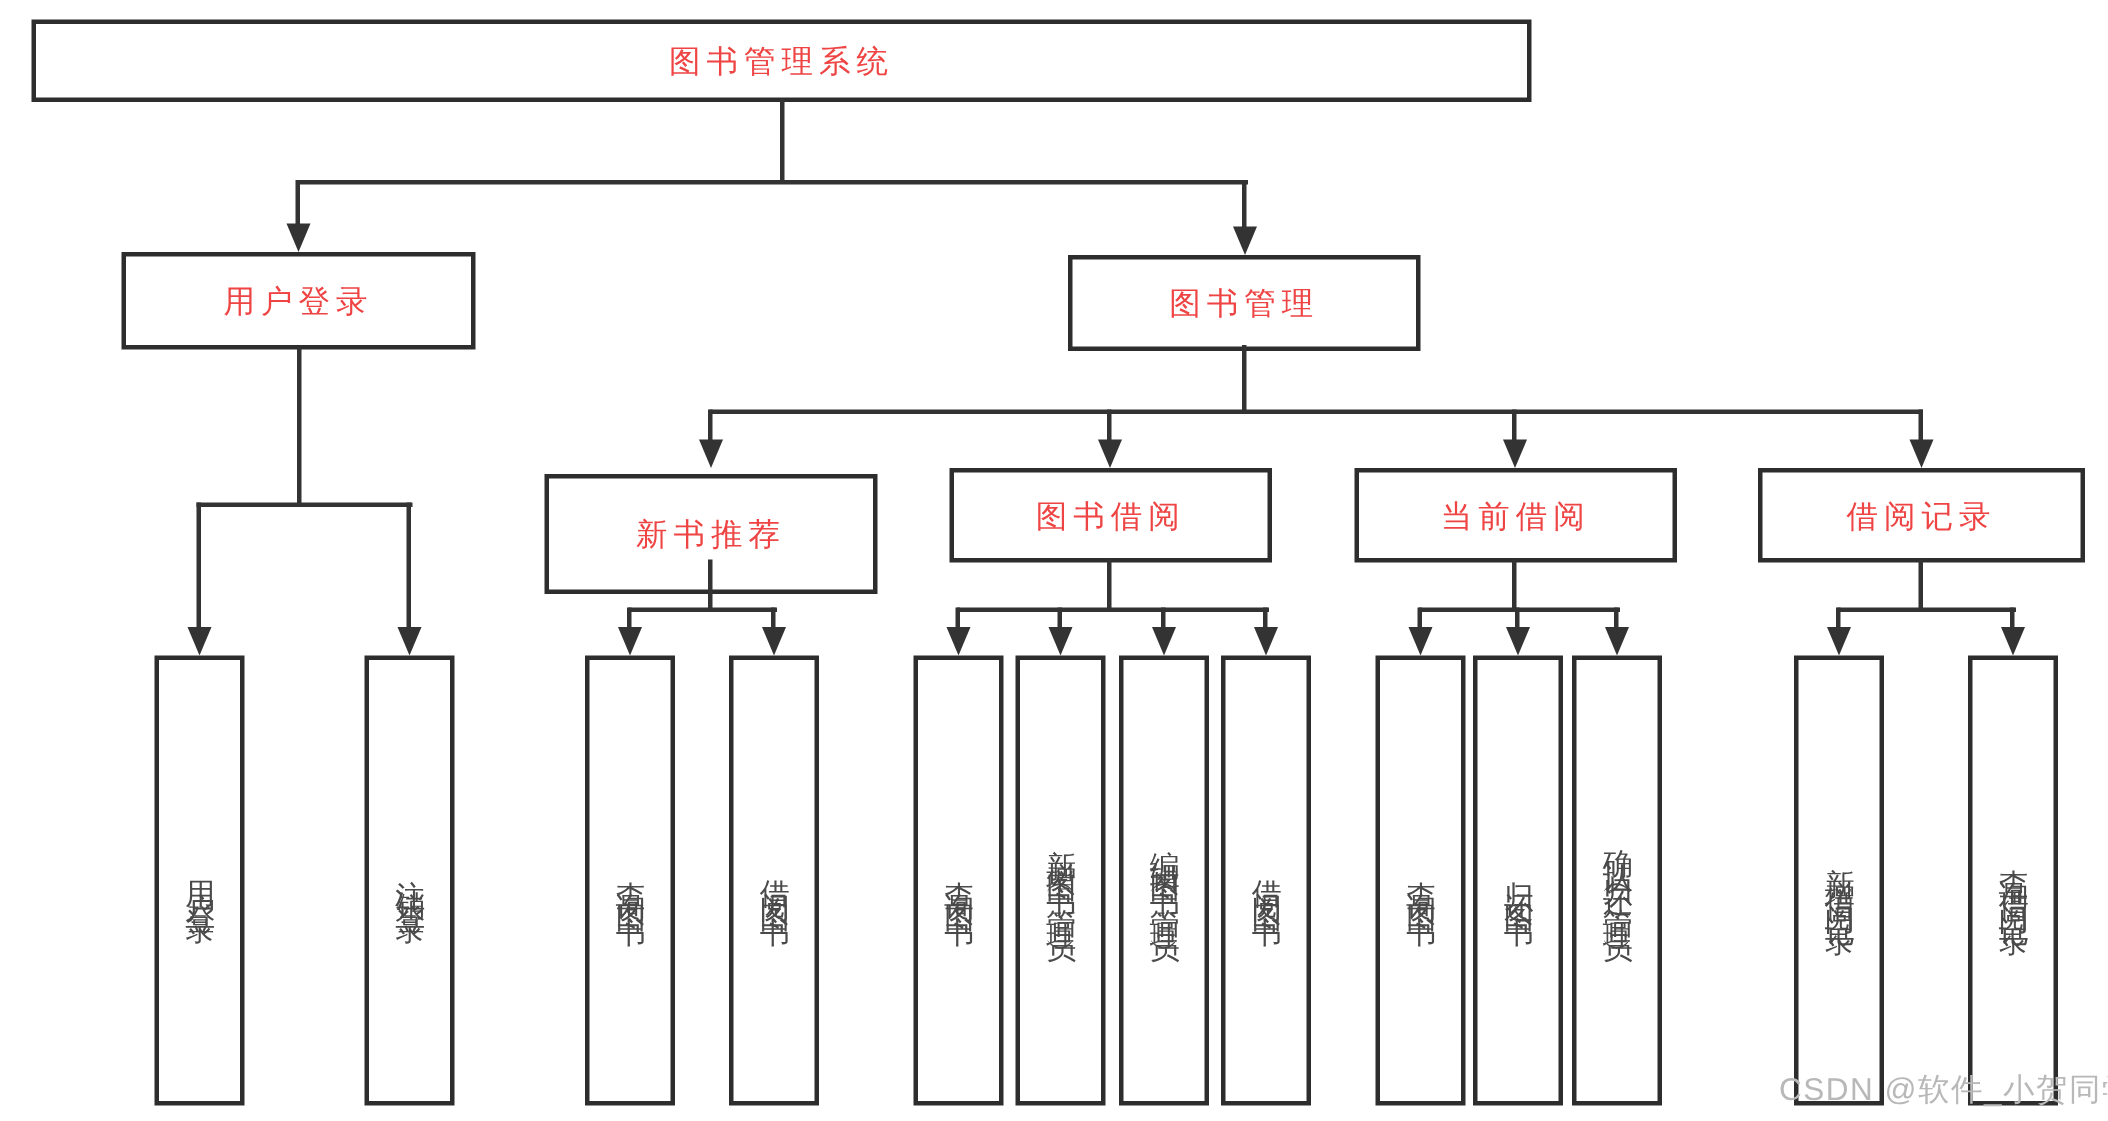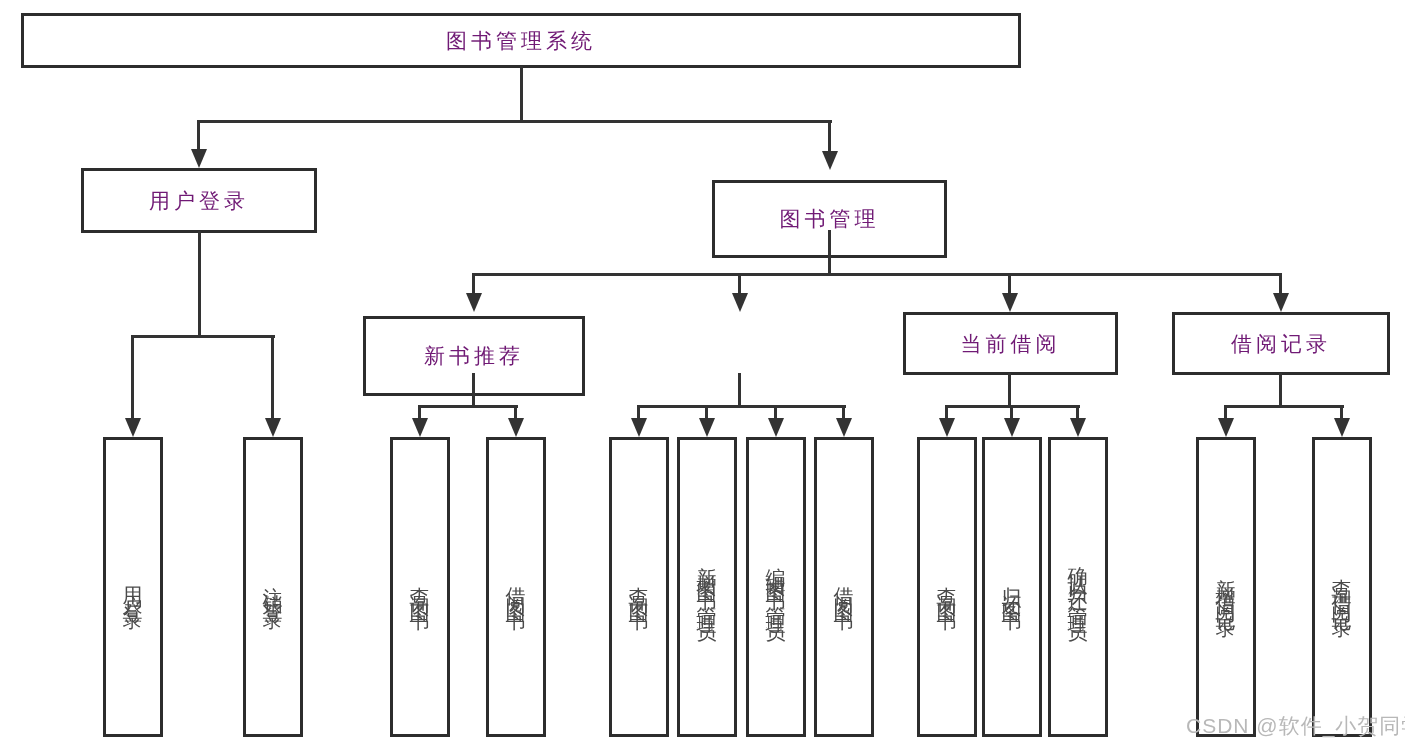--- a/index.html
+++ b/index.html
@@ -5,21 +5,21 @@
   html,body { margin:0; padding:0; background:#ffffff; }
   .canvas {
     position:relative; width:1405px; height:747px; background:#ffffff;
     font-family:"Liberation Sans","DejaVu Sans",sans-serif; overflow:hidden;
   }
   .node {
     position:absolute; box-sizing:border-box; border:3px solid #2d2d2d;
     background:#ffffff; display:flex; align-items:center; justify-content:center;
     color:#4a4a4a;
   }
-  .hnode .label { font-size:21px; letter-spacing:4px; white-space:nowrap; color:#701a75; }
+  .hnode .label { font-size:21px; letter-spacing:4px; white-space:nowrap; color:#ef4444; }
   .vnode .label {
     writing-mode:vertical-rl; text-orientation:mixed;
     font-size:20px; letter-spacing:8px; line-height:1.1; color:#4a4a4a; white-space:nowrap;
   }
   .hline, .vline { position:absolute; background:#333333; }
   .hline { height:3px; }
   .vline { width:3px; }
   .arrow { position:absolute; width:16px; }
   .arrow::before {
     content:""; position:absolute; left:6px; top:0; bottom:13px; width:3px; background:#333333;
@@ -39,26 +39,29 @@
 
 <div class="canvas">
 
   <div class="node hnode" style="left:21px;top:13px;width:1000px;height:55px;">
     <span class="label">图书管理系统</span>
   </div>
 
   <div class="node hnode" style="left:81px;top:168px;width:236px;height:65px;">
     <span class="label">用户登录</span>
   </div>
-  <div class="node hnode" style="left:712px;top:180px;width:235px;height:78px;">
+  <div class="node hnode" style="left:712px;top:170px;width:235px;height:64px;">
     <span class="label">图书管理</span>
   </div>
 
   <div class="node hnode" style="left:363px;top:316px;width:222px;height:80px;">
     <span class="label">新书推荐</span>
+  </div>
+  <div class="node hnode" style="left:633px;top:312px;width:215px;height:63px;">
+    <span class="label">图书借阅</span>
   </div>
   <div class="node hnode" style="left:903px;top:312px;width:215px;height:63px;justify-content:center;">
     <span class="label">当前借阅</span>
   </div>
   <div class="node hnode" style="left:1172px;top:312px;width:218px;height:63px;">
     <span class="label">借阅记录</span>
   </div>
 
   <div class="node vnode" style="left:103px;top:437px;width:60px;height:300px;">
     <span class="label">用户登录</span>

